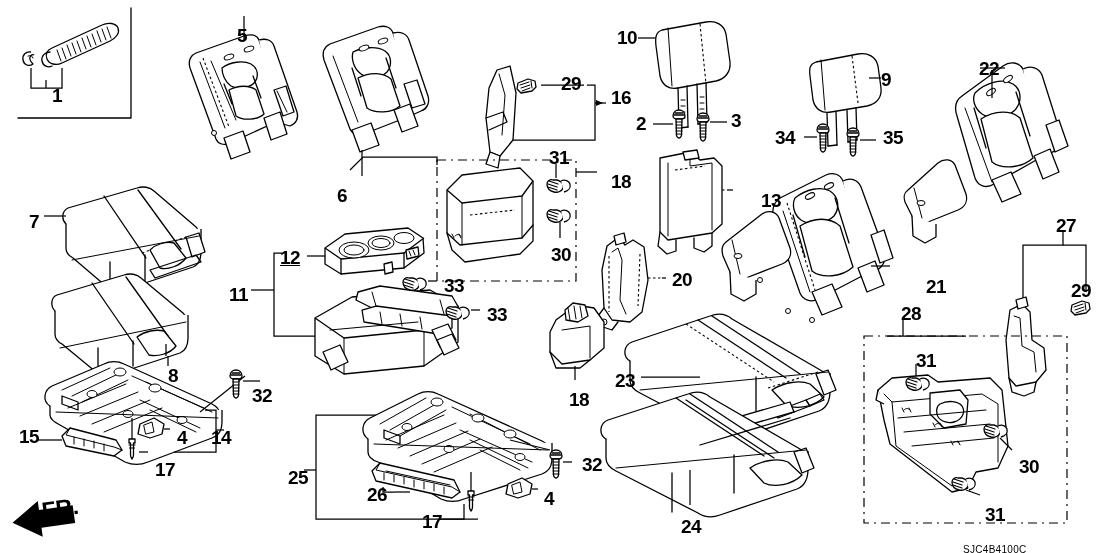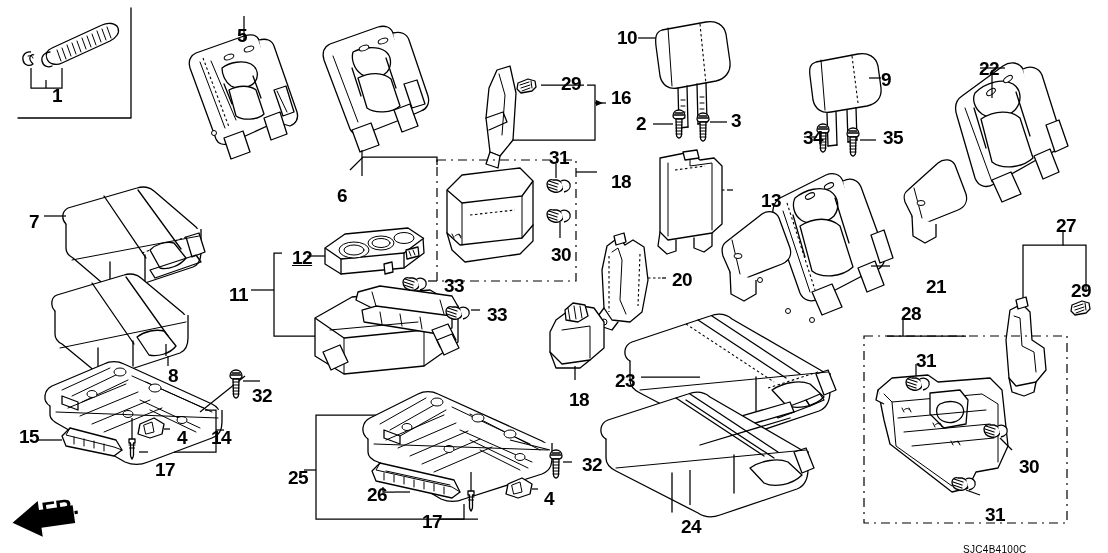--- a/index.html
+++ b/index.html
@@ -478,33 +478,33 @@
   <div id="callout-layer">
       <div class="callout" style="left: 52px; top: 86px;">1</div>
       <div class="callout" style="left: 237px; top: 26px;">5</div>
       <div class="callout" style="left: 337px; top: 186px;">6</div>
       <div class="callout" style="left: 29px; top: 212px;">7</div>
       <div class="callout" style="left: 168px; top: 366px;">8</div>
       <div class="callout" style="left: 617px; top: 28px;">10</div>
       <div class="callout" style="left: 636px; top: 114px;">2</div>
       <div class="callout" style="left: 731px; top: 111px;">3</div>
       <div class="callout" style="left: 881px; top: 70px;">9</div>
-      <div class="callout" style="left: 803px; top: 128px; text-align: center;">34</div>
+      <div class="callout" style="left: 775px; top: 128px; text-align: center;">34</div>
       <div class="callout" style="left: 883px; top: 128px; text-align: center;">35</div>
       <div class="callout" style="left: 979px; top: 59px;">22</div>
       <div class="callout" style="left: 561px; top: 74px;">29</div>
       <div class="callout" style="left: 611px; top: 88px;">16</div>
       <div class="callout" style="left: 549px; top: 148px;">31</div>
       <div class="callout" style="left: 611px; top: 172px;">18</div>
       <div class="callout" style="left: 551px; top: 245px;">30</div>
       <div class="callout" style="left: 761px; top: 191px;">13</div>
       <div class="callout" style="left: 902px; top: 277px; margin-left: 24px;">21</div>
       <div class="callout" style="left: 1056px; top: 216px;">27</div>
       <div class="callout" style="left: 1071px; top: 281px;">29</div>
-      <div class="callout" style="left: 292px; top: 248px; text-decoration: underline;">12</div>
+      <div class="callout" style="left: 280px; top: 248px; text-decoration: underline;">12</div>
       <div class="callout" style="left: 229px; top: 285px;">11</div>
       <div class="callout" style="left: 444px; top: 276px;">33</div>
       <div class="callout" style="left: 487px; top: 305px;">33</div>
       <div class="callout" style="left: 672px; top: 270px;">20</div>
       <div class="callout" style="left: 569px; top: 390px;">18</div>
       <div class="callout" style="left: 615px; top: 371px;">23</div>
       <div class="callout" style="left: 681px; top: 517px;">24</div>
       <div class="callout" style="left: 901px; top: 304px;">28</div>
       <div class="callout" style="left: 916px; top: 351px;">31</div>
       <div class="callout" style="left: 1019px; top: 457px;">30</div>

